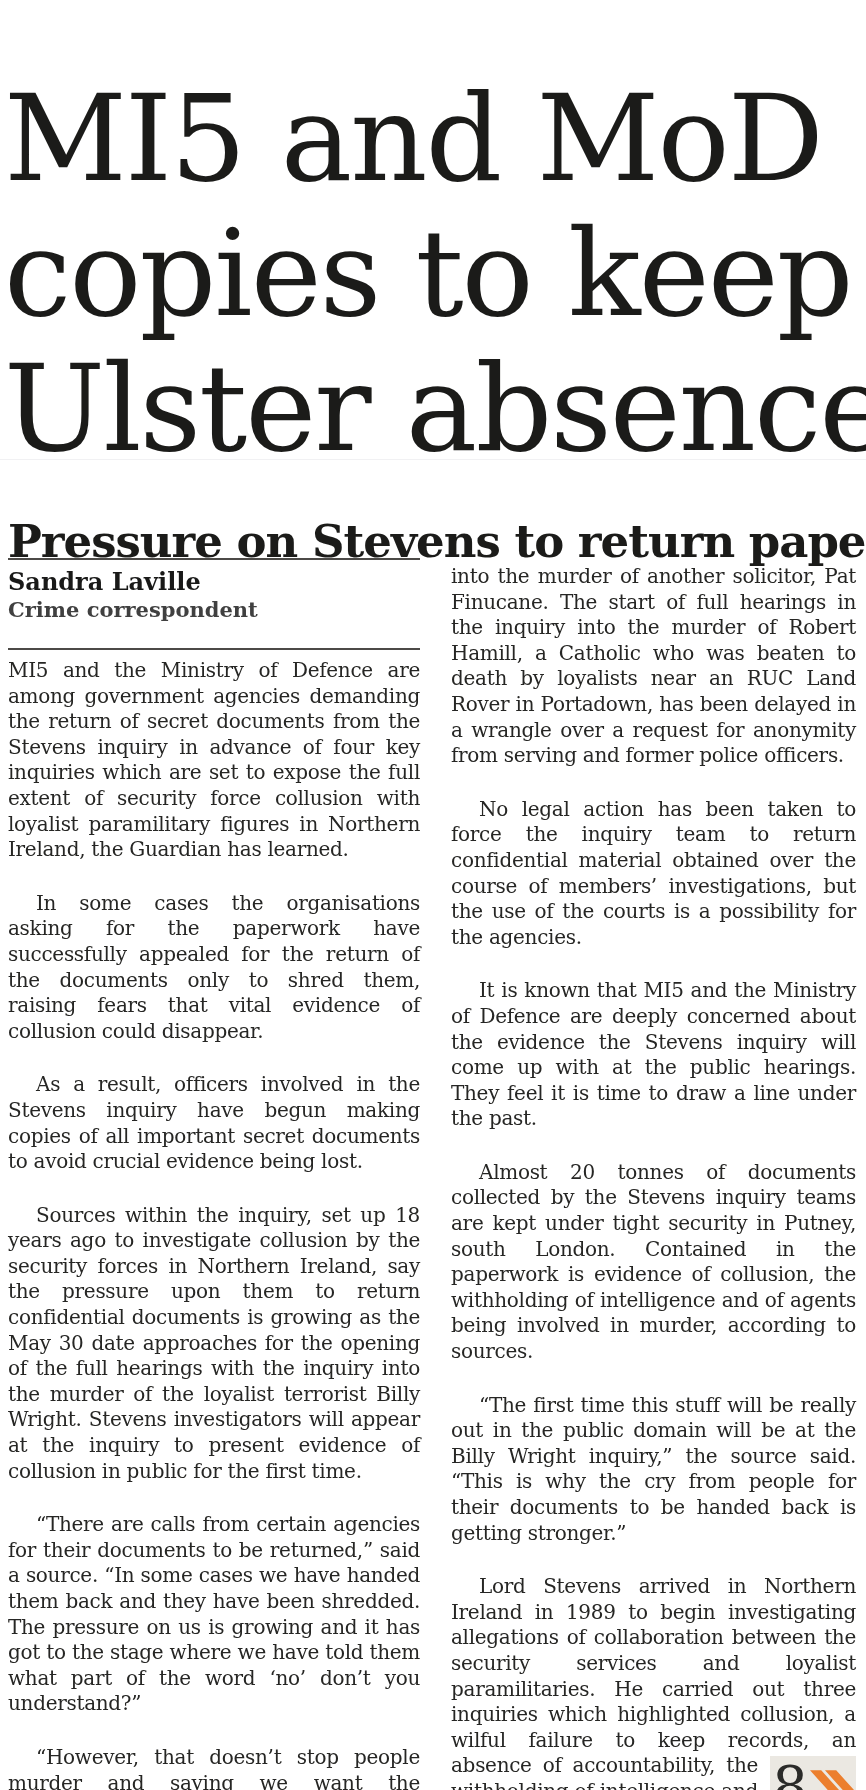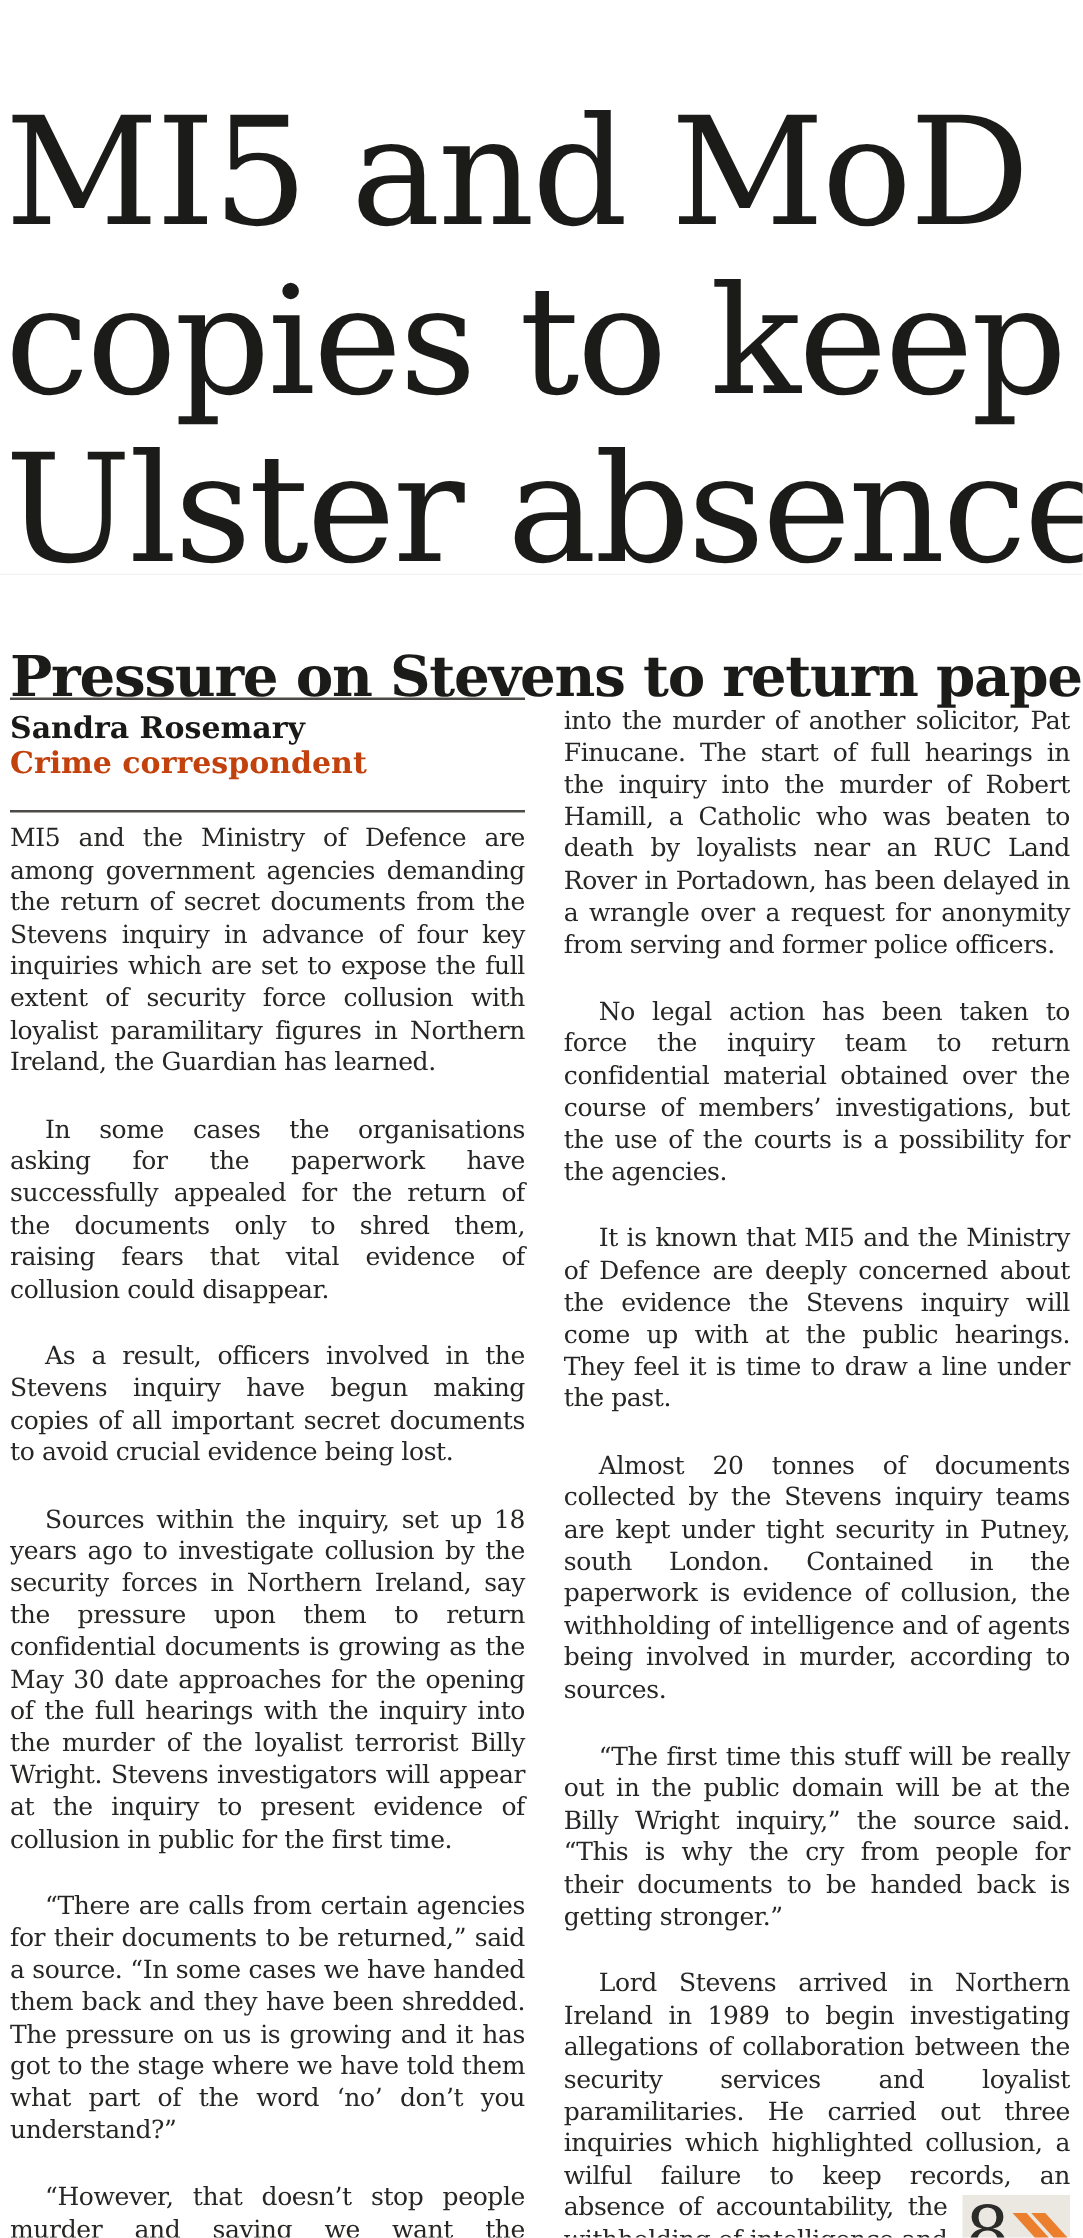--- a/index.html
+++ b/index.html
@@ -33,21 +33,21 @@
   .columns {
     position: absolute; left: 8px; top: 558px; width: 848px;
     display: flex;
   }
   .col-left  { width: 412px; margin-right: 31px; }
   .col-right { width: 405px; padding-top: 6px; }
 
   .rule { height: 2px; background: #4c4a47; }
   .byline { margin-top: 8px; }
   .byline-author { font-size: 24px; line-height: 28px; font-weight: 700; color: #191918; }
-  .byline-role   { font-size: 24px; line-height: 28px; font-weight: 700; color: #c2410c; }
+  .byline-role   { font-size: 21px; line-height: 28px; font-weight: 700; color: #404040; }
   .rule-bottom { margin-top: 24px; }
 
   .para {
     margin: 0;
     font-size: 20px; line-height: 25.6px;
     letter-spacing: -0.3px;
     text-align: justify;
     color: #262624;
   }
   .col-left .para.first-body { margin-top: 8px; }
@@ -82,21 +82,21 @@
 
   <div class="faint-rule"></div>
 
   <h2 class="subheadline">Pressure on Stevens to return papers</h2>
 
   <div class="columns">
 
     <div class="col-left">
       <div class="rule rule-top"></div>
       <div class="byline">
-        <div class="byline-author">Sandra Rosemary</div>
+        <div class="byline-author">Sandra Laville</div>
         <div class="byline-role">Crime correspondent</div>
       </div>
       <div class="rule rule-bottom"></div>
 
       <p class="para first-body">MI5 and the Ministry of Defence are among government agencies demanding the return of secret documents from the Stevens inquiry in advance of four key inquiries which are set to expose the full extent of security force collusion with loyalist paramilitary figures in Northern Ireland, the Guardian has learned.</p>
       <p class="para indent">In some cases the organisations asking for the paperwork have successfully appealed for the return of the documents only to shred them, raising fears that vital evidence of collusion could disappear.</p>
       <p class="para indent">As a result, officers involved in the Stevens inquiry have begun making copies of all important secret documents to avoid crucial evidence being lost.</p>
       <p class="para indent">Sources within the inquiry, set up 18 years ago to investigate collusion by the security forces in Northern Ireland, say the pressure upon them to return confidential documents is growing as the May 30 date approaches for the opening of the full hearings with the inquiry into the murder of the loyalist terrorist Billy Wright. Stevens investigators will appear at the inquiry to present evidence of collusion in public for the first time.</p>
       <p class="para indent">“There are calls from certain agencies for their documents to be returned,” said a source. “In some cases we have handed them back and they have been shredded. The pressure on us is growing and it has got to the stage where we have told them what part of the word ‘no’ don’t you understand?”</p>
       <p class="para indent">“However, that doesn’t stop people murder and saying we want the documents back and we want an assurance that you haven’t got copies.”</p>

